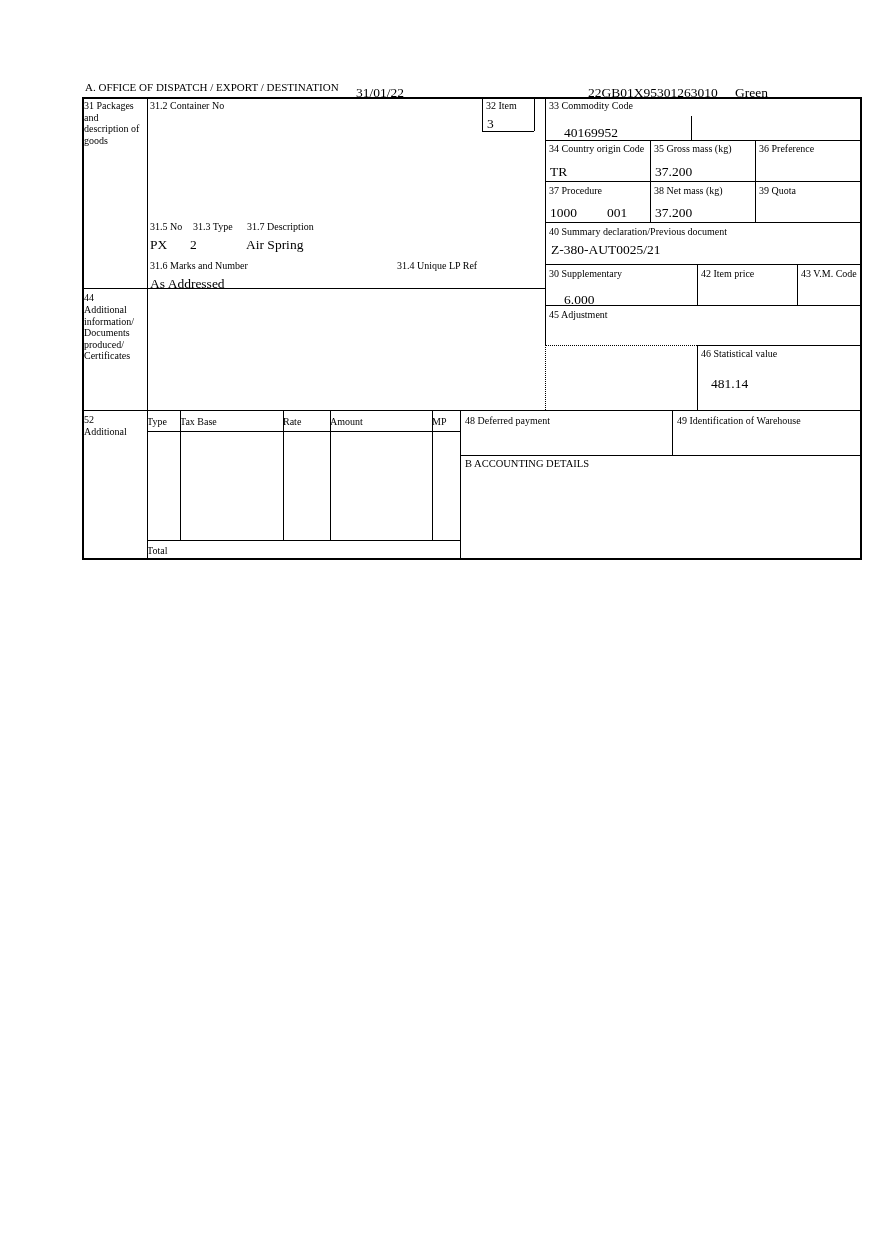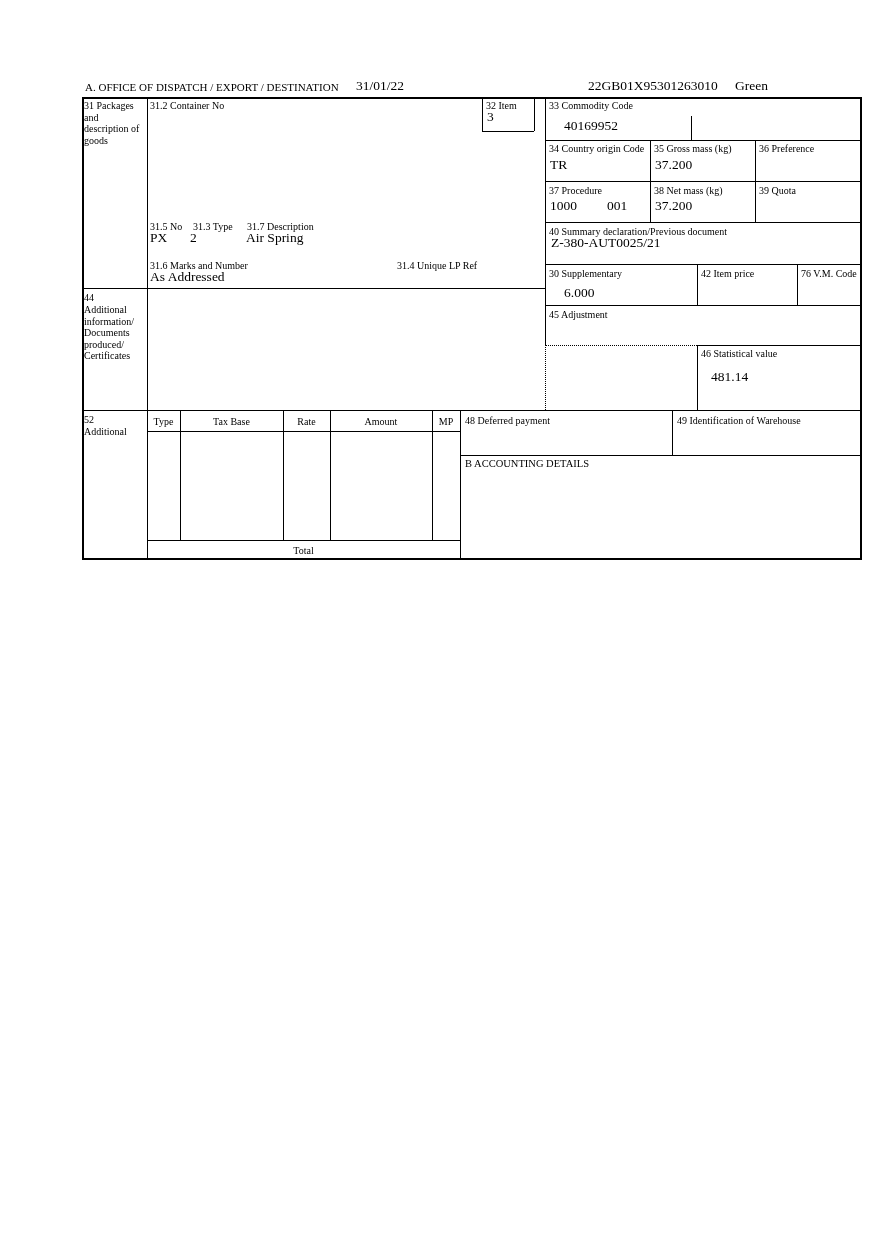--- a/index.html
+++ b/index.html
@@ -16,41 +16,41 @@
     font-size:10px;
     line-height:1.15;
     white-space:nowrap;
   }
   .lbl.wrap{white-space:normal;}
   .val{
     position:absolute;
     font-size:13.5px;
     line-height:1.1;
     white-space:nowrap;
+    margin-top:7px;
   }
   .hdr{
     position:absolute;
     font-size:11px;
     font-weight:normal;
     white-space:nowrap;
   }
   .vl{position:absolute;width:0;border-left:1px solid #000;}
   .hl{position:absolute;height:0;border-top:1px solid #000;}
   .vl.dot{border-left:1px dotted #000;}
   .hl.dot{border-top:1px dotted #000;}
   .outer{
     position:absolute;
     left:82px;top:97px;width:780px;height:463px;
     border:2px solid #000;
     box-sizing:border-box;
   }
   .cth{
     position:absolute;
     font-size:10px;
-    text-align:center;
   }
   .secb{
     position:absolute;
     font-size:10.5px;
     font-weight:normal;
     white-space:nowrap;
   }
 </style>
 </head>
 <body>
@@ -131,21 +131,21 @@
   <div class="lbl" style="left:654px;top:185px">38 Net mass (kg)</div>
   <div class="val" style="left:655px;top:199px">37.200</div>
   <div class="lbl" style="left:759px;top:185px">39 Quota</div>
 
   <div class="lbl" style="left:549px;top:226px">40 Summary declaration/Previous document</div>
   <div class="val" style="left:551px;top:236px">Z-380-AUT0025/21</div>
 
   <div class="lbl" style="left:549px;top:268px">30 Supplementary</div>
   <div class="val" style="left:564px;top:286px">6.000</div>
   <div class="lbl" style="left:701px;top:268px">42 Item price</div>
-  <div class="lbl" style="left:801px;top:268px">76 V.M. Code</div>
+  <div class="lbl" style="left:801px;top:268px">43 V.M. Code</div>
 
   <div class="lbl" style="left:549px;top:309px">45 Adjustment</div>
 
   <div class="lbl" style="left:701px;top:348px">46 Statistical value</div>
   <div class="val" style="left:711px;top:370px">481.14</div>
 
   <div class="cth" style="left:147px;top:416px;width:33px">Type</div>
   <div class="cth" style="left:180px;top:416px;width:103px">Tax Base</div>
   <div class="cth" style="left:283px;top:416px;width:47px">Rate</div>
   <div class="cth" style="left:330px;top:416px;width:102px">Amount</div>

